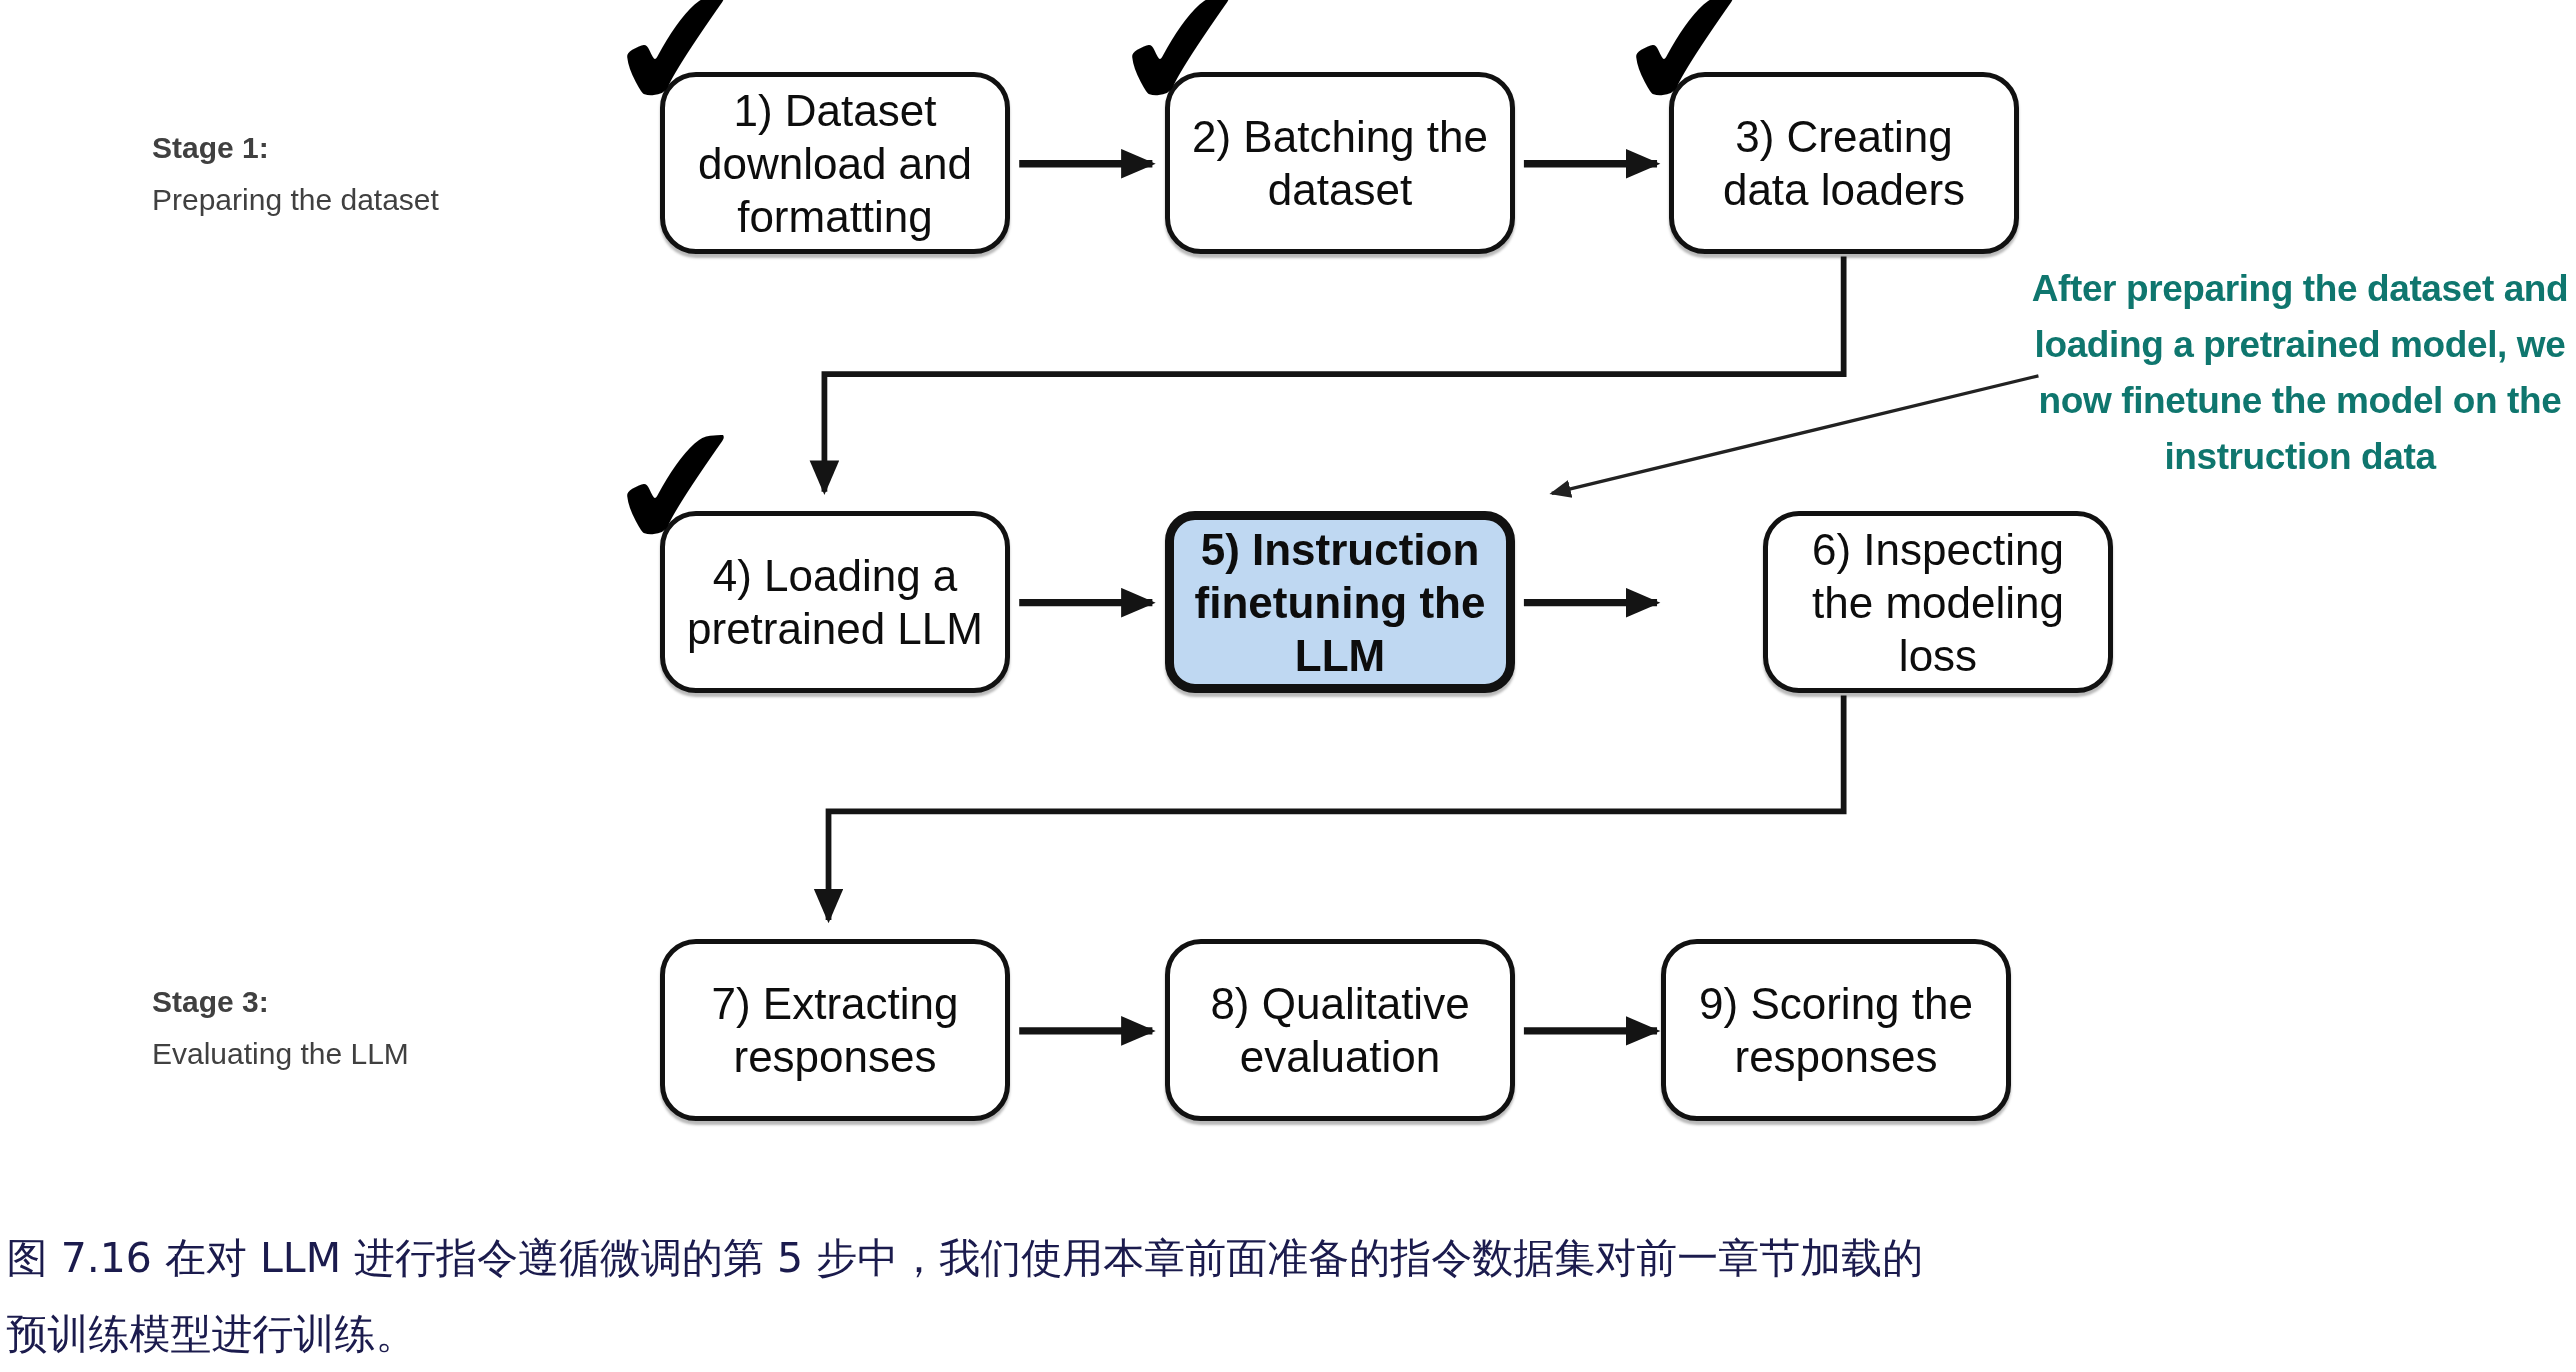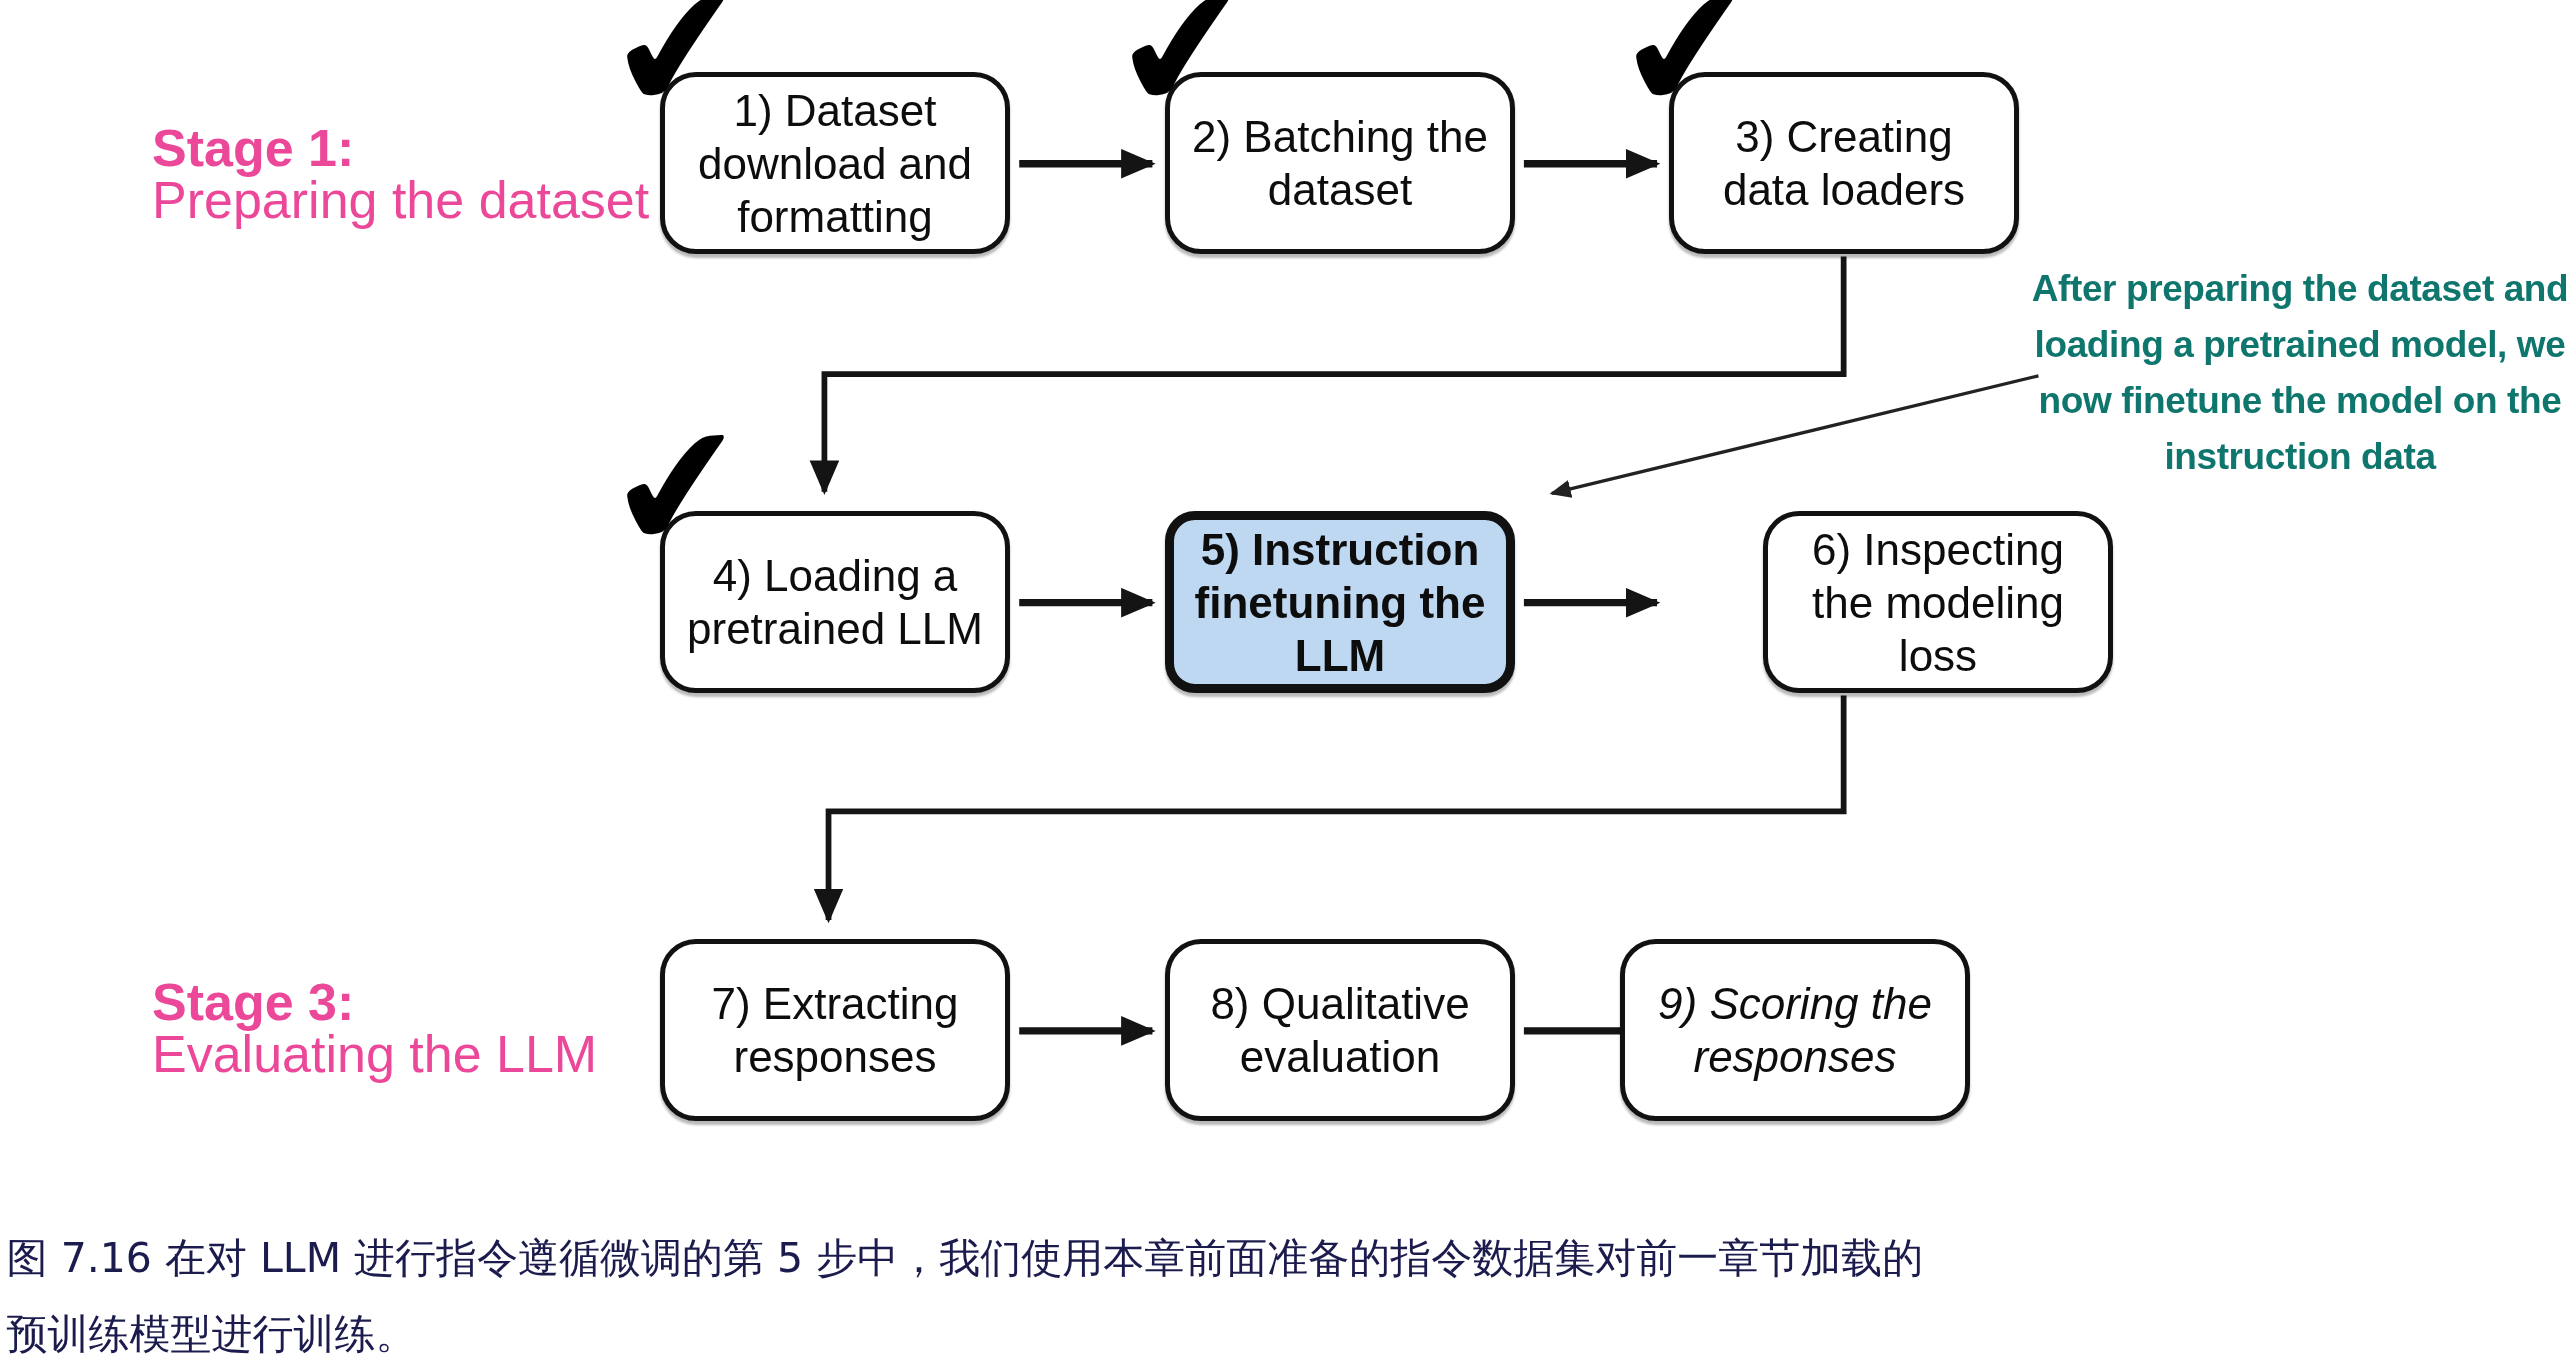--- a/index.html
+++ b/index.html
@@ -10,21 +10,21 @@
   html,body{margin:0;padding:0;}
   body{
     width:2576px;height:1373px;position:relative;background:#ffffff;
     font-family:"Liberation Sans", sans-serif;color:#111;overflow:hidden;
   }
   #figure{position:absolute;inset:0;}
   svg.connectors{position:absolute;left:0;top:0;}
   svg.connectors .flow{stroke:#141414;fill:none;}
   svg.connectors .thin{stroke:#222;fill:none;}
 
-  .stage-label{position:absolute;font-size:52px;line-height:52px;color:#ec4899;}
+  .stage-label{position:absolute;font-size:30px;line-height:52px;color:#404040;}
   .stage-label .t{font-weight:700;display:block;}
   .stage-label .st{display:block;}
   .s1{left:152px;top:122px;}
   .s2{left:152px;top:549px;}
   .s3{left:152px;top:976px;}
 
   .box{
     position:absolute;box-sizing:border-box;
     width:350px;height:182px;
     border:5px solid var(--box-border);border-radius:36px;background:#fff;
@@ -39,21 +39,21 @@
     border-width:9px;border-radius:30px;font-weight:bold;
   }
   .b1{left:660px;top:72px;}
   .b2{left:1165px;top:72px;}
   .b3{left:1669px;top:72px;}
   .b4{left:660px;top:511px;}
   .b5{left:1165px;top:511px;}
   .b6{left:1763px;top:511px;}
   .b7{left:660px;top:939px;}
   .b8{left:1165px;top:939px;justify-content:center;}
-  .b9{left:1620px;top:939px;font-style:italic;}
+  .b9{left:1661px;top:939px;}
 
   .check{
     position:absolute;left:-58px;top:-113px;
     font-size:169px;line-height:1;color:#000;
     transform:rotate(-6deg);
     font-family:"DejaVu Sans", sans-serif;
     pointer-events:none;
   }
 
   .annotation{

